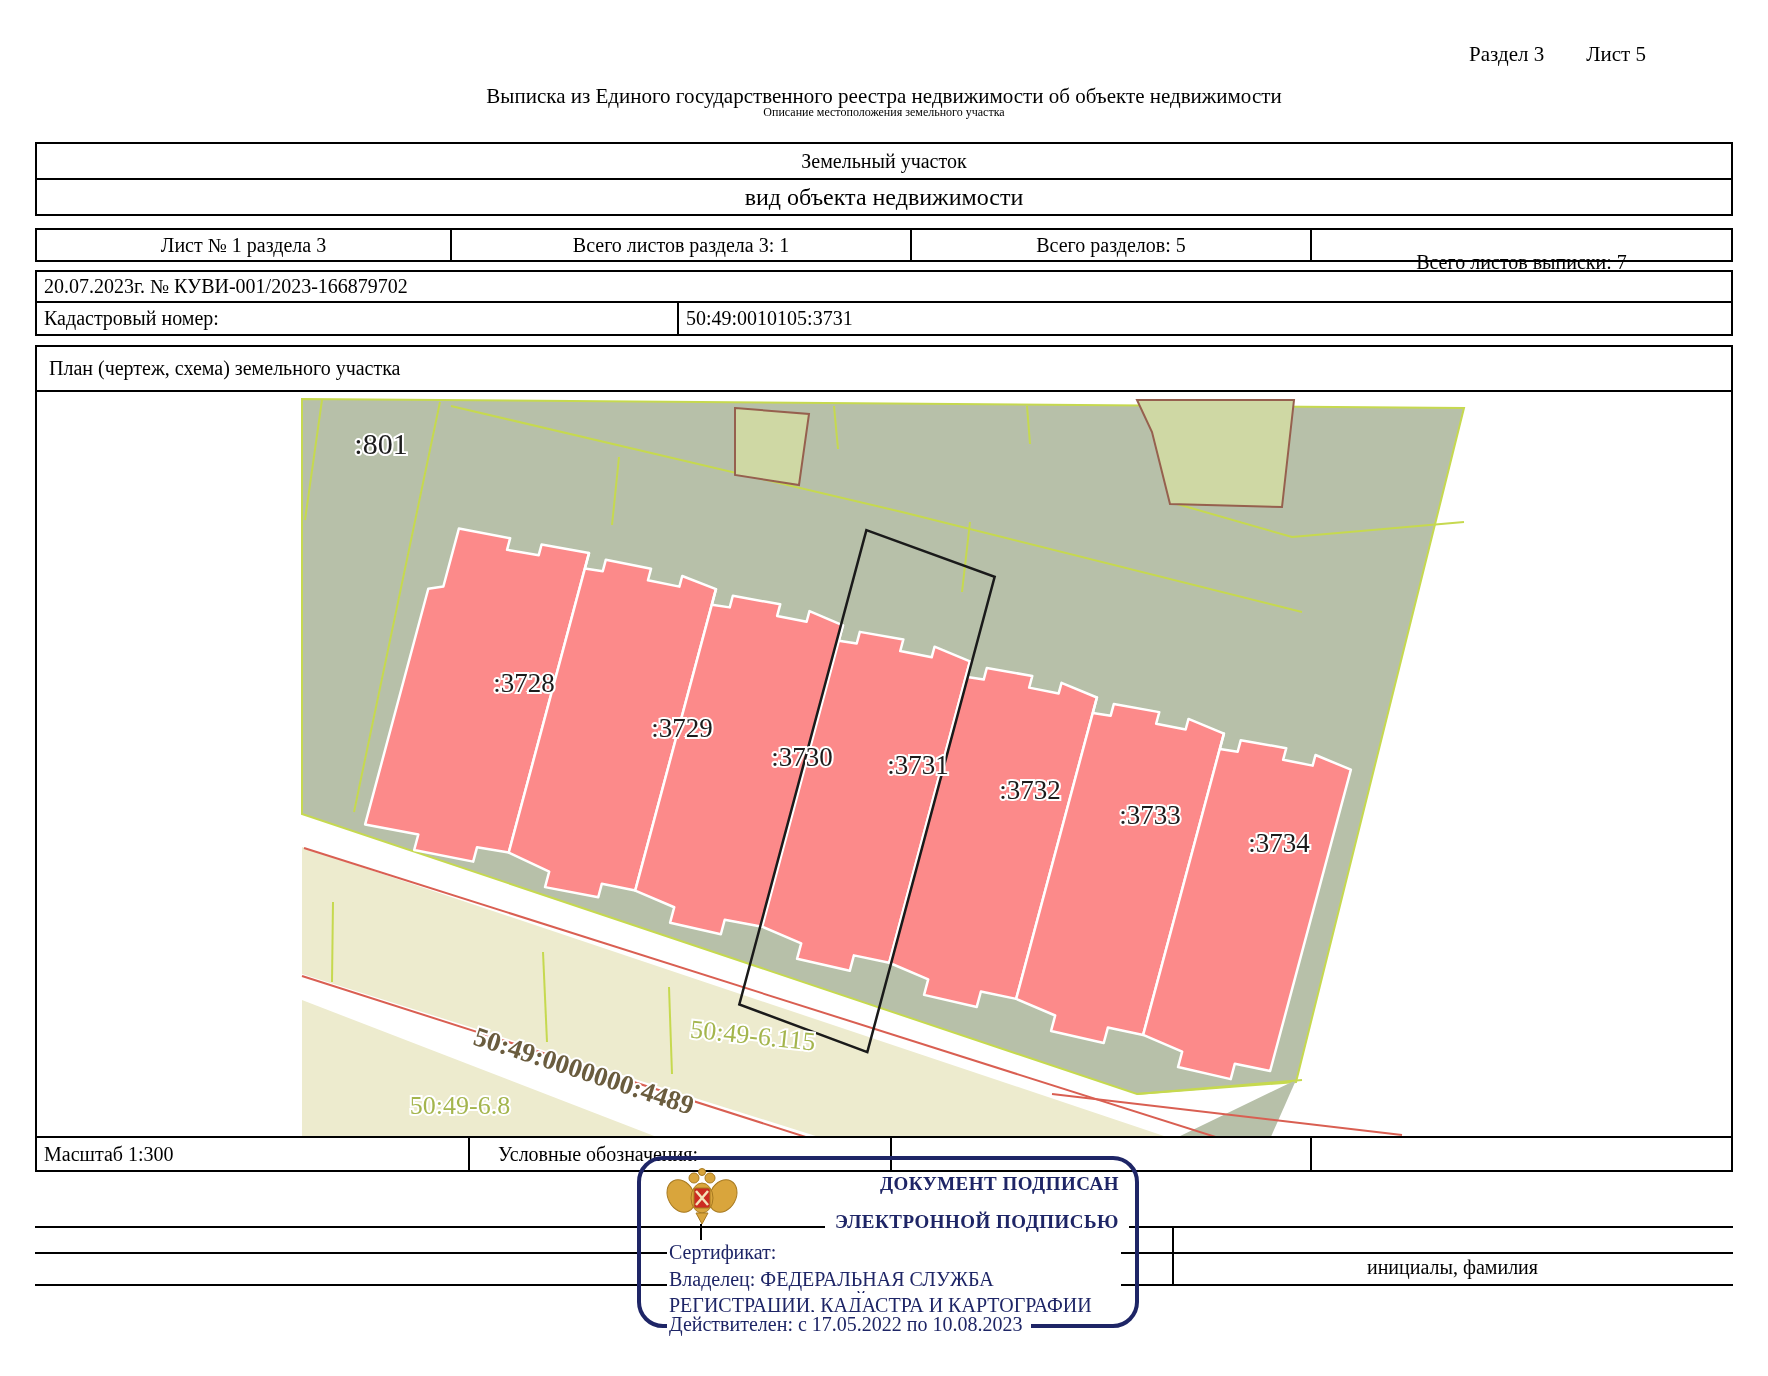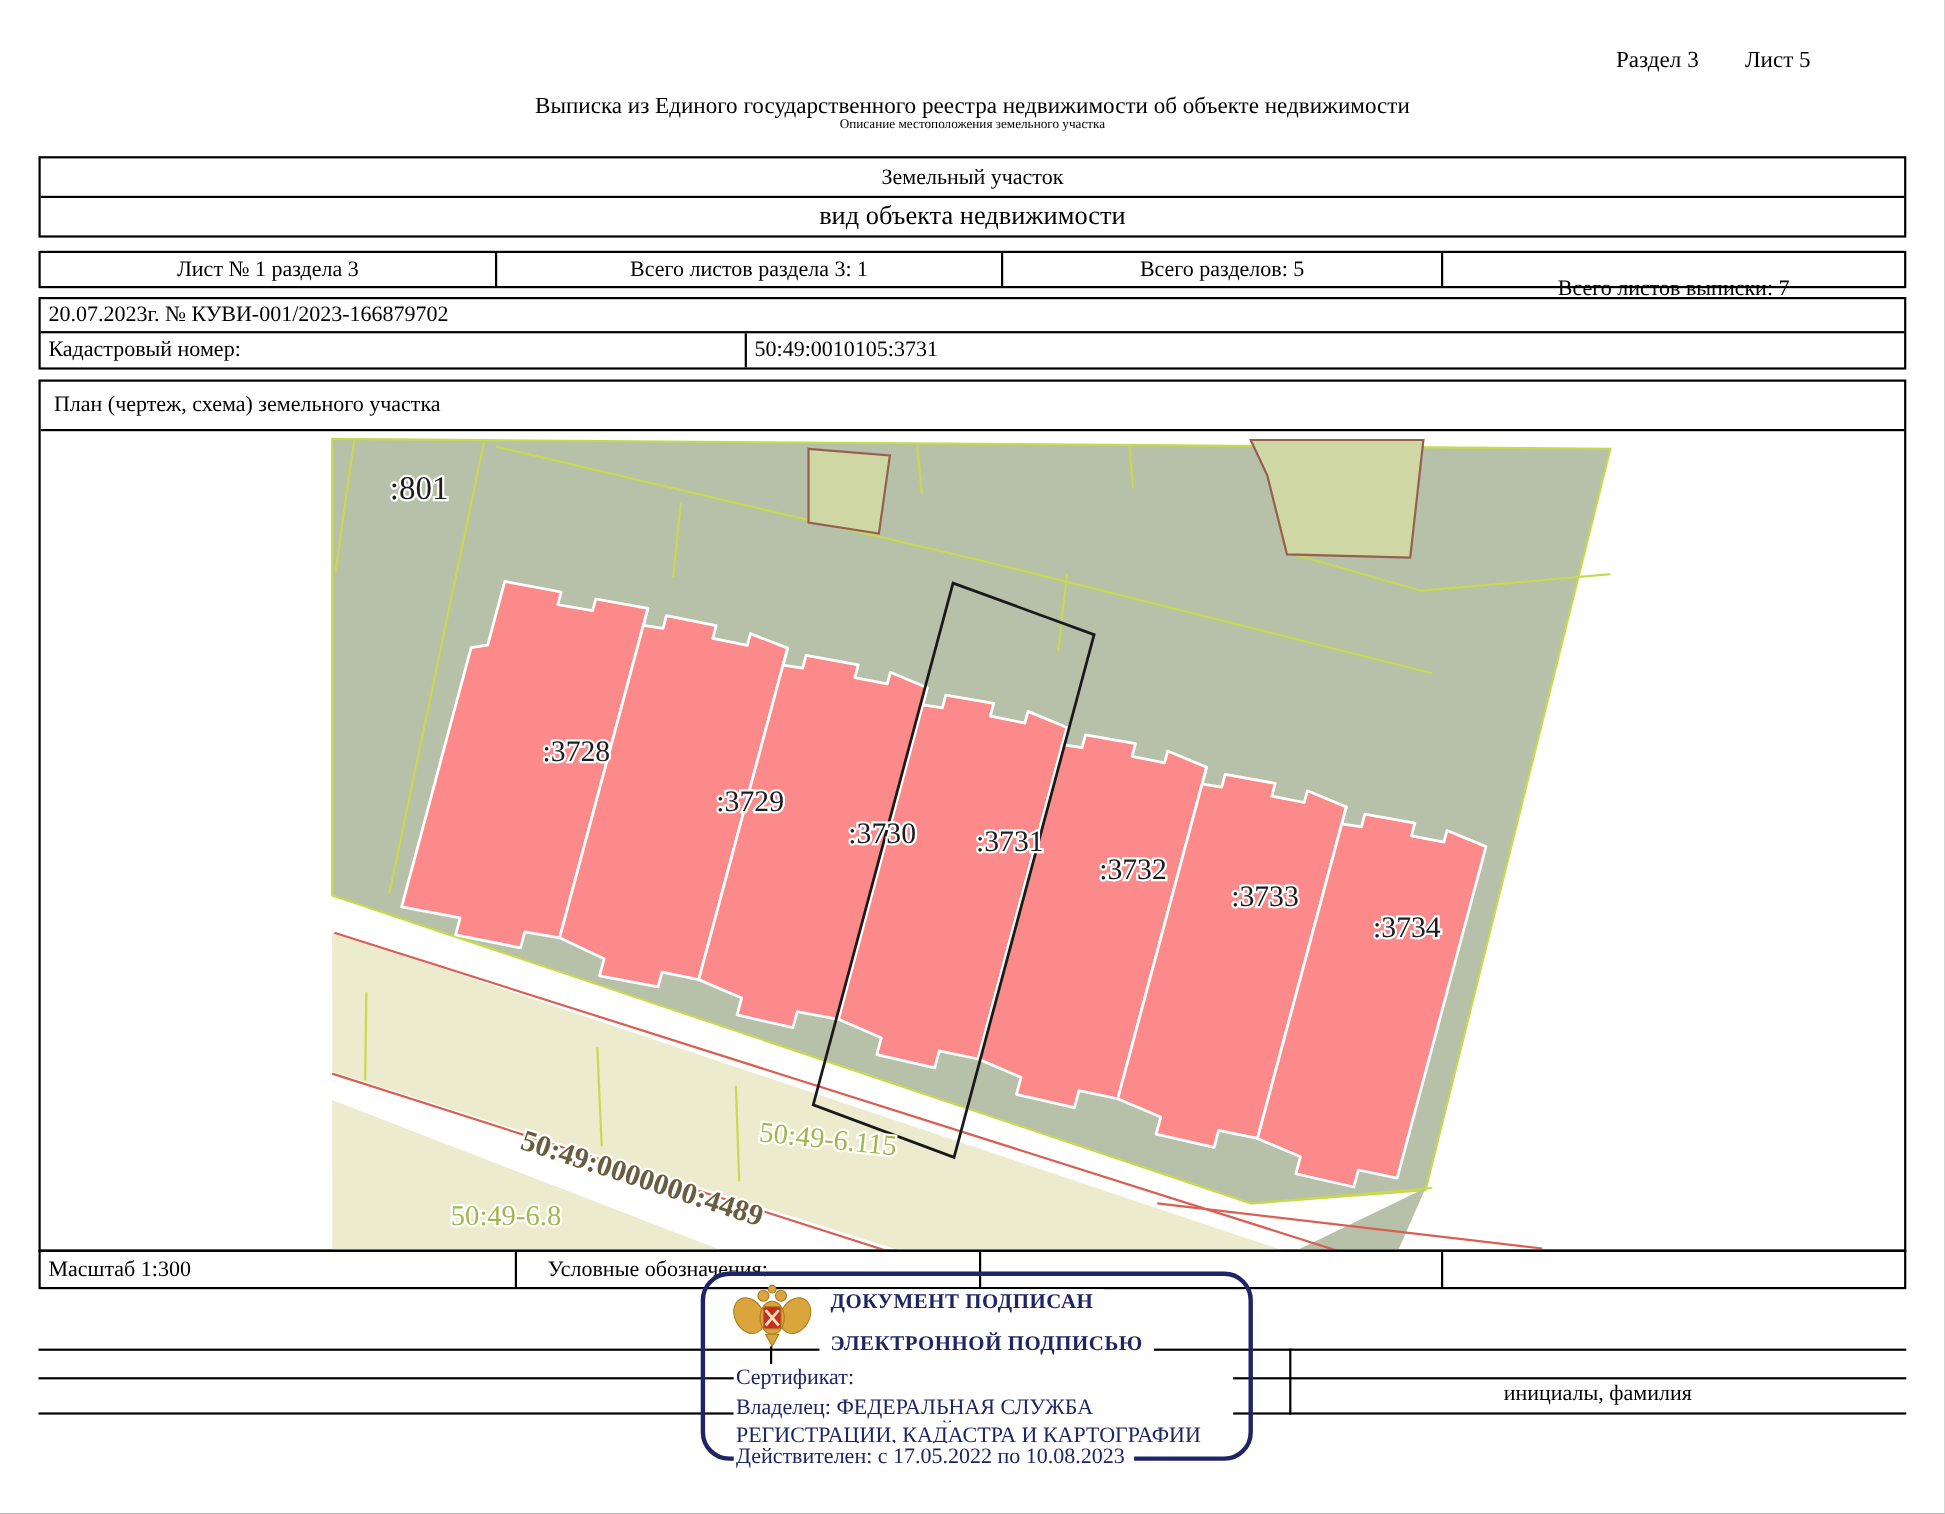--- a/index.html
+++ b/index.html
@@ -27,21 +27,21 @@
   
   .hline{background:#000;height:2px;}
   .vline{background:#000;width:2px;}
   .sig-label{font-size:20px;}
   
   .stamp{
     left:637px;top:1156px;width:502px;height:172px;
     border:4px solid #1e2566;border-radius:26px;box-sizing:border-box;
     color:#1e2566;z-index:5;background:transparent;
   }
-  .stamp-title{position:absolute;left:104px;right:6px;text-align:left;}
+  .stamp-title{position:absolute;left:104px;right:6px;text-align:right;}
   .stamp-title span{display:inline-block;background:#fff;padding:1px 10px;
     font-size:19px;font-weight:600;letter-spacing:.5px;}
   .stamp-line{position:absolute;left:26px;right:14px;}
   .stamp-line span{display:inline-block;background:#fff;padding:1px 8px 1px 2px;font-size:20px;}
   .map-label{font-family:"Liberation Serif","DejaVu Serif",serif;}
 </style>
 </head>
 <body>
 
 <div class="page">

